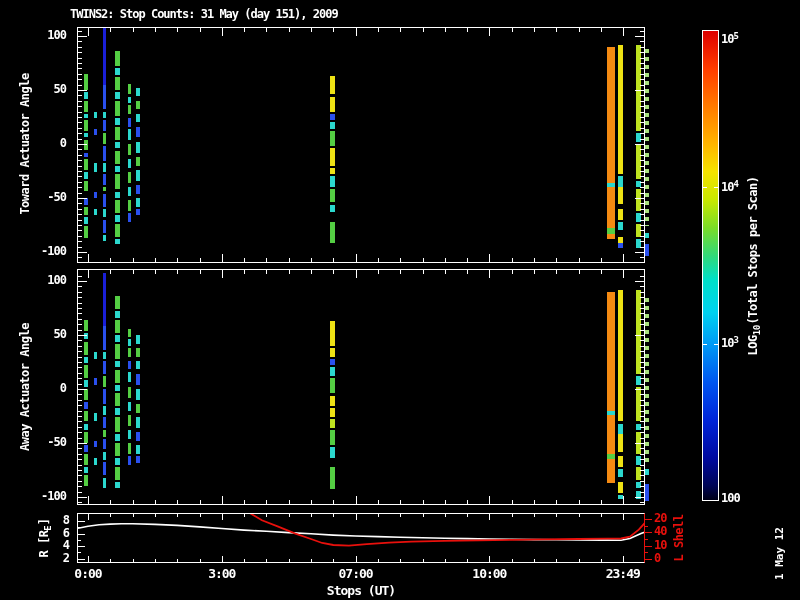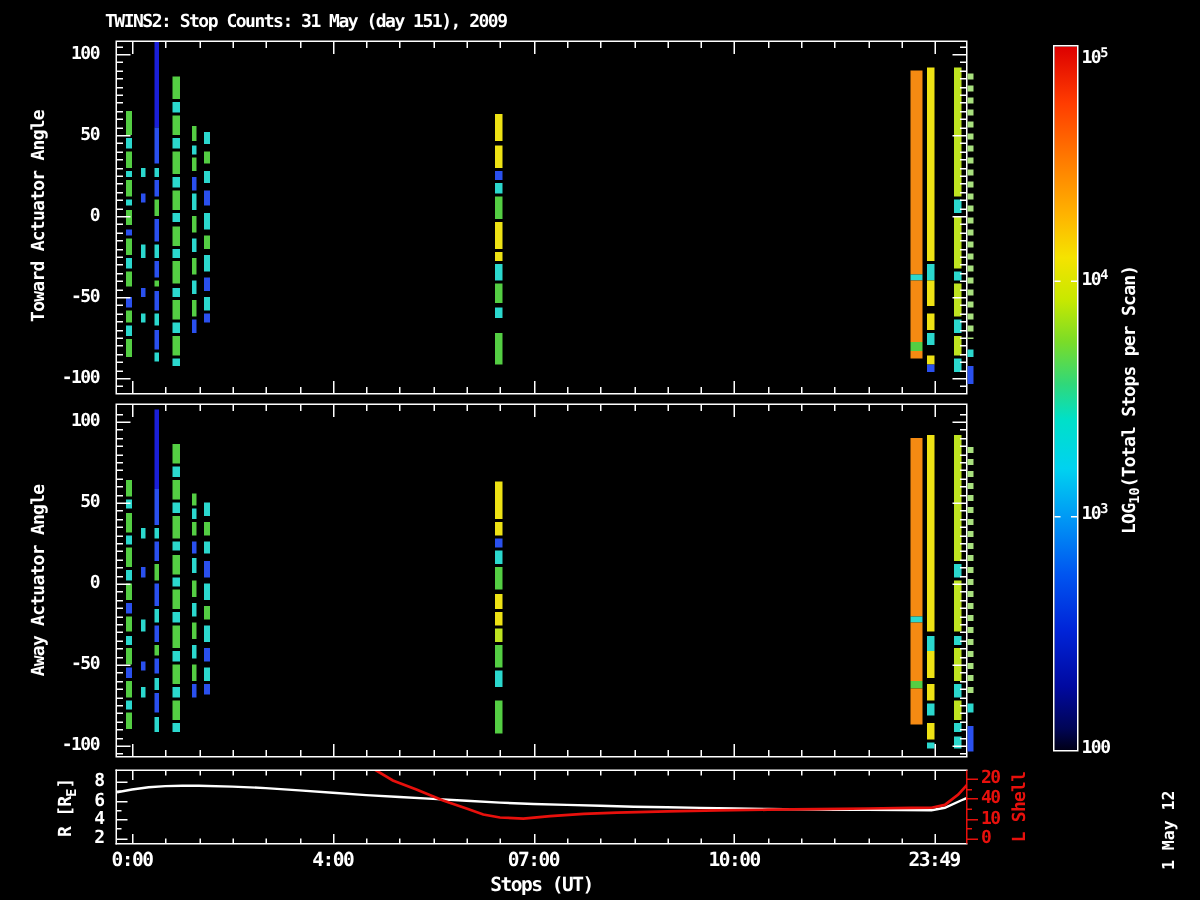--- a/index.html
+++ b/index.html
@@ -661,21 +661,21 @@
       <div style="position: absolute; left: 18px; top: 489px; width: 48px; text-align: right; font-size: 12px; letter-spacing: -1px; color: rgb(255, 255, 255);">-100</div>
       <div style="position: absolute; left: 44px; top: 513px; width: 25px; text-align: right; font-size: 12px; letter-spacing: -1px; color: rgb(255, 255, 255);">8</div>
       <div style="position: absolute; left: 44px; top: 525.5px; width: 25px; text-align: right; font-size: 12px; letter-spacing: -1px; color: rgb(255, 255, 255);">6</div>
       <div style="position: absolute; left: 44px; top: 538px; width: 25px; text-align: right; font-size: 12px; letter-spacing: -1px; color: rgb(255, 255, 255);">4</div>
       <div style="position: absolute; left: 44px; top: 550.5px; width: 25px; text-align: right; font-size: 12px; letter-spacing: -1px; color: rgb(255, 255, 255);">2</div>
       <div style="position: absolute; left: 654px; top: 511px; width: 40px; text-align: left; font-size: 12px; letter-spacing: -1px; color: rgb(232, 16, 12);">20</div>
       <div style="position: absolute; left: 654px; top: 524.3px; width: 40px; text-align: left; font-size: 12px; letter-spacing: -1px; color: rgb(232, 16, 12);">40</div>
       <div style="position: absolute; left: 654px; top: 537.7px; width: 40px; text-align: left; font-size: 12px; letter-spacing: -1px; color: rgb(232, 16, 12);">10</div>
       <div style="position: absolute; left: 654px; top: 551px; width: 40px; text-align: left; font-size: 12px; letter-spacing: -1px; color: rgb(232, 16, 12);">0</div>
       <div style="position: absolute; left: 48px; top: 566px; width: 80px; text-align: center; font-size: 13px; letter-spacing: -1px;">0:00</div>
-      <div style="position: absolute; left: 181.8px; top: 566px; width: 80px; text-align: center; font-size: 13px; letter-spacing: -1px;">4:00</div>
+      <div style="position: absolute; left: 181.8px; top: 566px; width: 80px; text-align: center; font-size: 13px; letter-spacing: -1px;">3:00</div>
       <div style="position: absolute; left: 315.6px; top: 566px; width: 80px; text-align: center; font-size: 13px; letter-spacing: -1px;">07:00</div>
       <div style="position: absolute; left: 449.4px; top: 566px; width: 80px; text-align: center; font-size: 13px; letter-spacing: -1px;">10:00</div>
       <div style="position: absolute; left: 582.754px; top: 566px; width: 80px; text-align: center; font-size: 13px; letter-spacing: -1px;">23:49</div>
       <div style="position: absolute; left: 721px; top: 31px; font-size: 12px; letter-spacing: -1px; white-space: nowrap;"><span>10</span><span class="sup">5</span></div>
       <div style="position: absolute; left: 721px; top: 179px; font-size: 12px; letter-spacing: -1px; white-space: nowrap;"><span>10</span><span class="sup">4</span></div>
       <div style="position: absolute; left: 721px; top: 335px; font-size: 12px; letter-spacing: -1px; white-space: nowrap;"><span>10</span><span class="sup">3</span></div>
       <div style="position: absolute; left: 721px; top: 491px; font-size: 12px; letter-spacing: -1px; white-space: nowrap;"><span>100</span></div>
     </div>
 </div>
 

